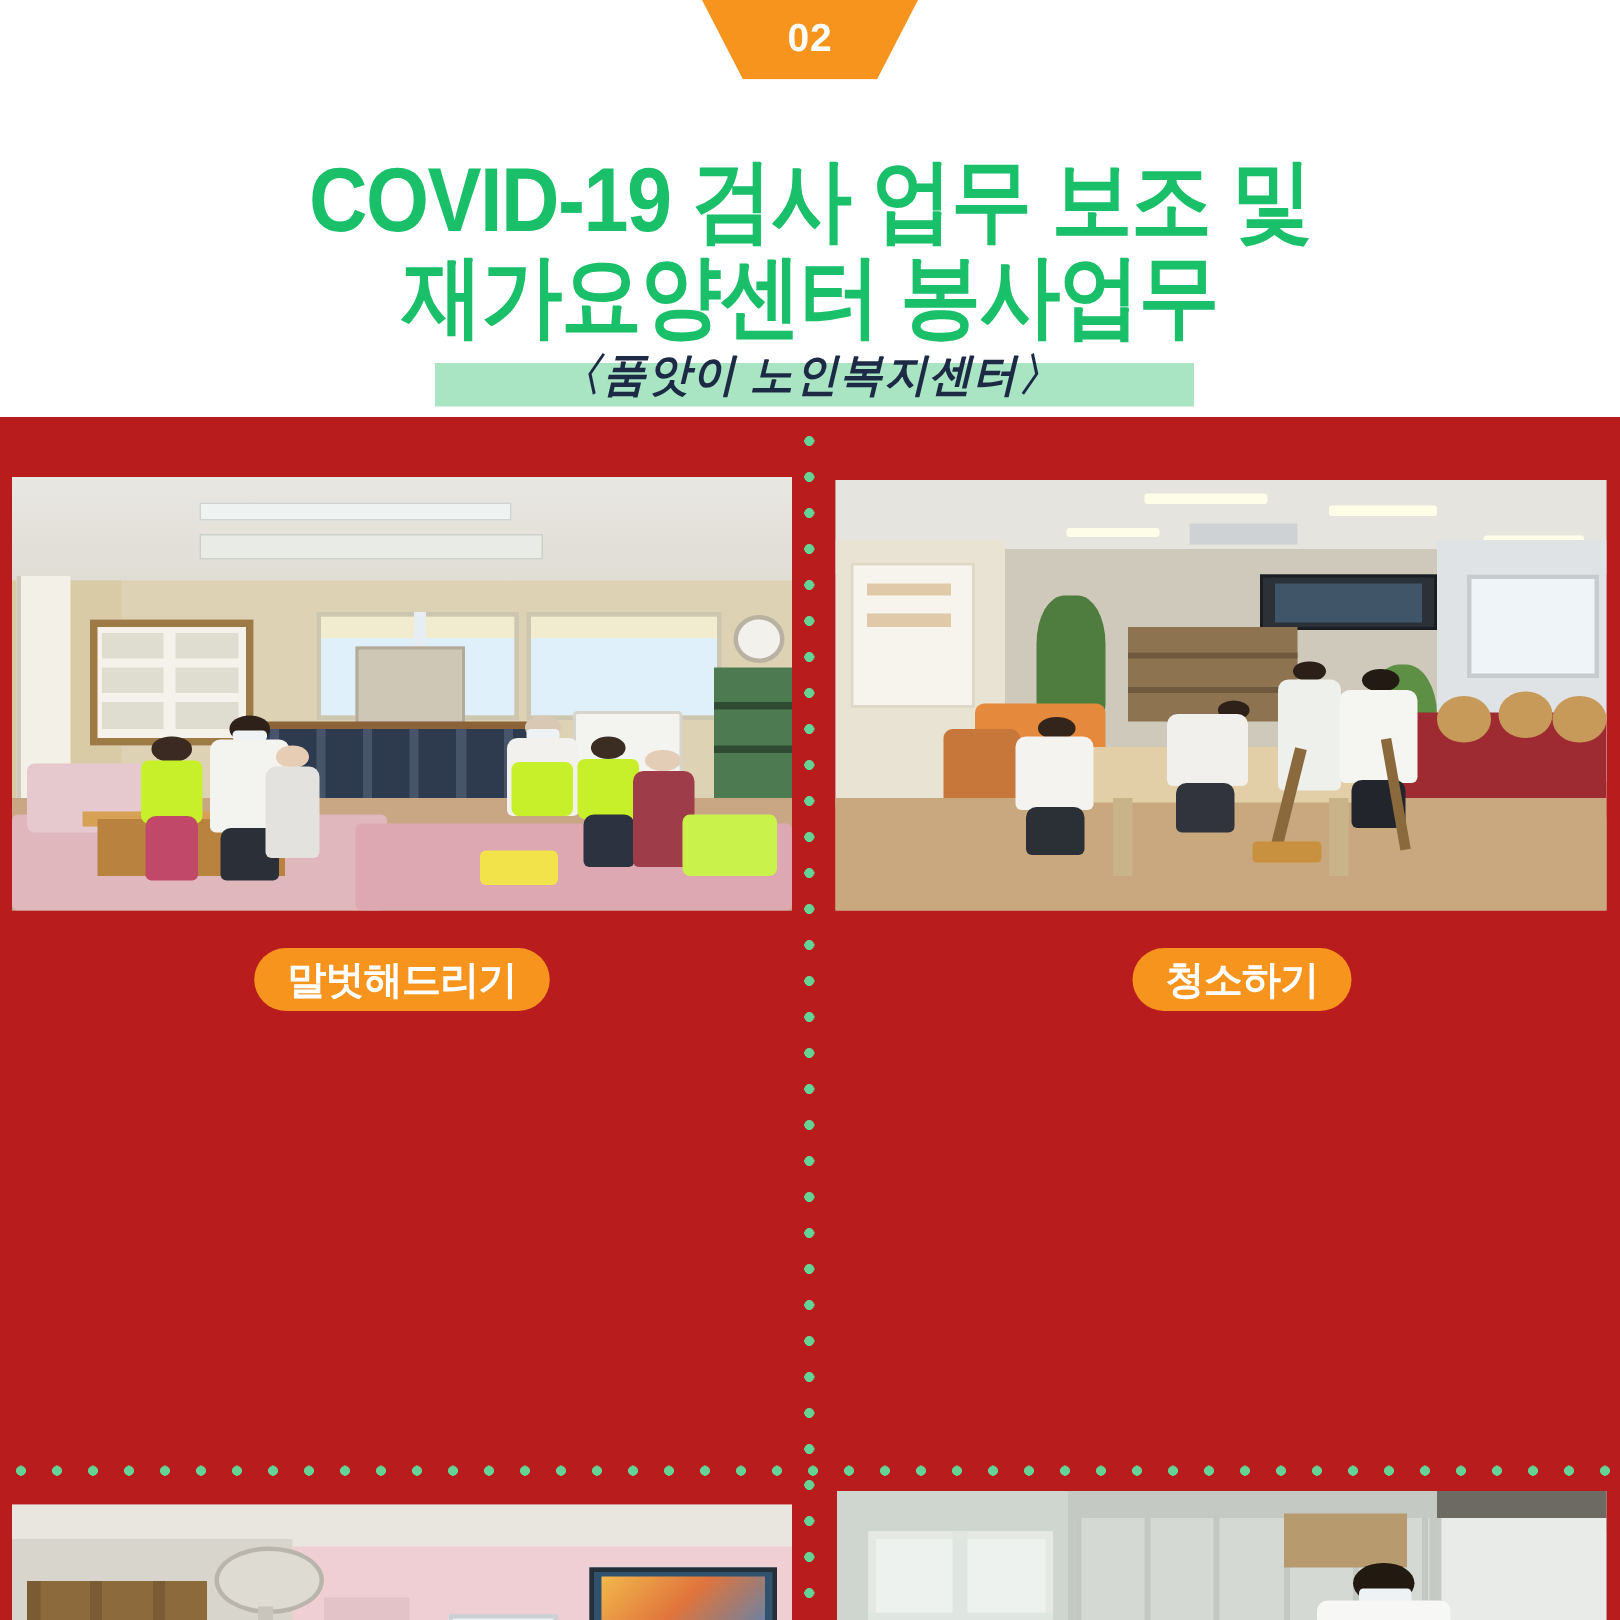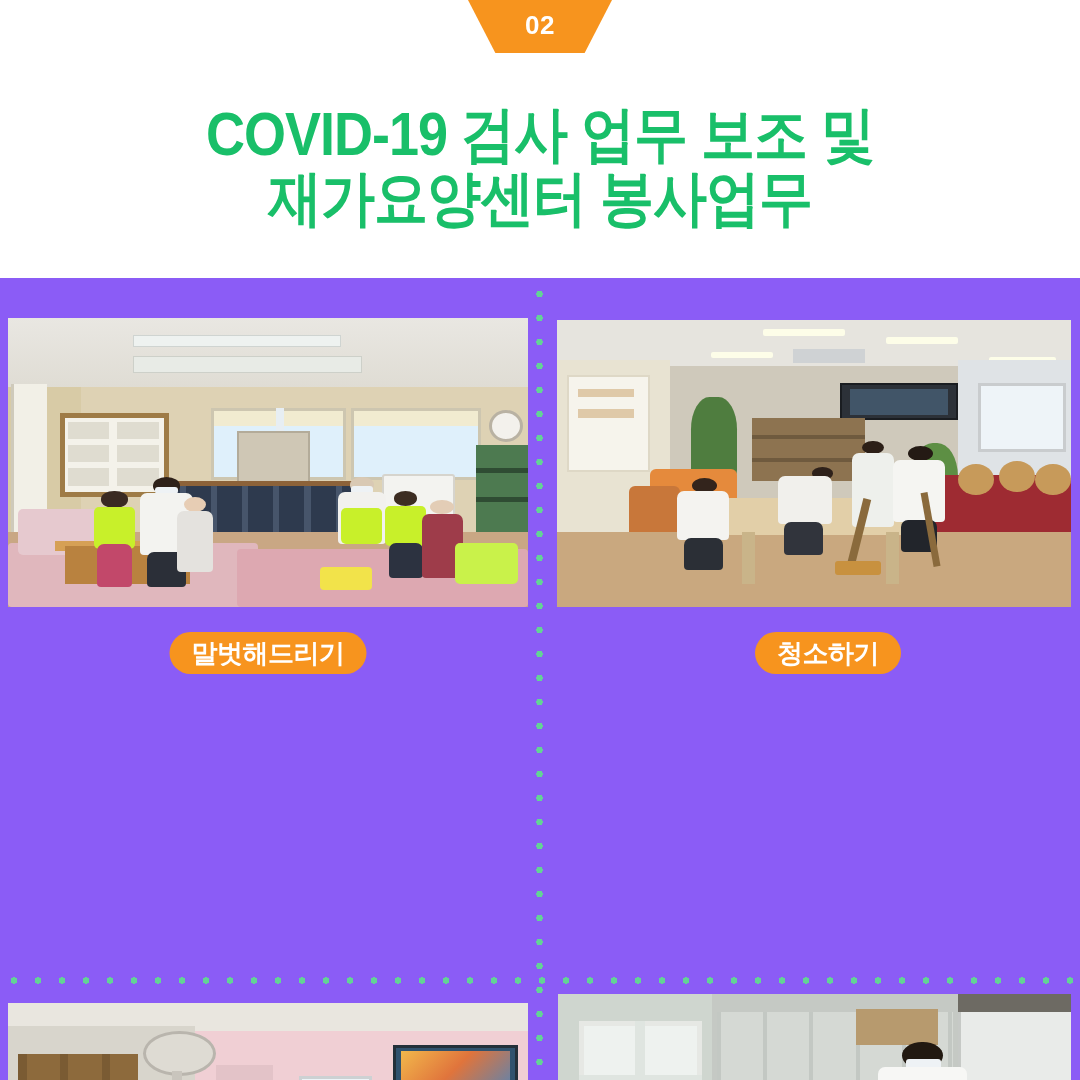--- a/index.html
+++ b/index.html
@@ -56,21 +56,21 @@
     font-size:30px;
     font-weight:700;
     letter-spacing:1px;
     font-style:italic;
     transform:scaleX(0.96);
   }
 
   
   .body-green {
     position:absolute; left:0; top:278px; width:1080px; height:802px;
-    background:#8b5cf6;
+    background:#b91c1c;
     overflow:hidden;
   }
 
   
   .divider-h {
     position:absolute; left:0; top:699px; width:1080px; height:7px;
     background-image:radial-gradient(circle, #63D396 3.2px, rgba(99,211,150,0) 3.4px);
     background-size:24px 7px; background-position:2px center; background-repeat:repeat-x;
   }
   .divider-v {
@@ -198,20 +198,24 @@
 
     <div class="step-badge">
       <span>02</span>
     </div>
 
     <div class="title-block">
       <div class="title-line">COVID-19 검사 업무 보조 및</div>
       <div class="title-line">재가요양센터 봉사업무</div>
     </div>
 
+    <div class="subtitle-wrap">
+      <div class="subtitle-hl"></div>
+      <div class="subtitle-text">〈품앗이 노인복지센터〉</div>
+    </div>
   </div>
 
   <div class="body-green">
 
     <div class="divider-h"></div>
     <div class="divider-v"></div>
 
     <div class="cell cell-tl">
       <div class="photo p1" style="left:8px; top:40px; width:520px; height:289px;">
         <div class="scene">

